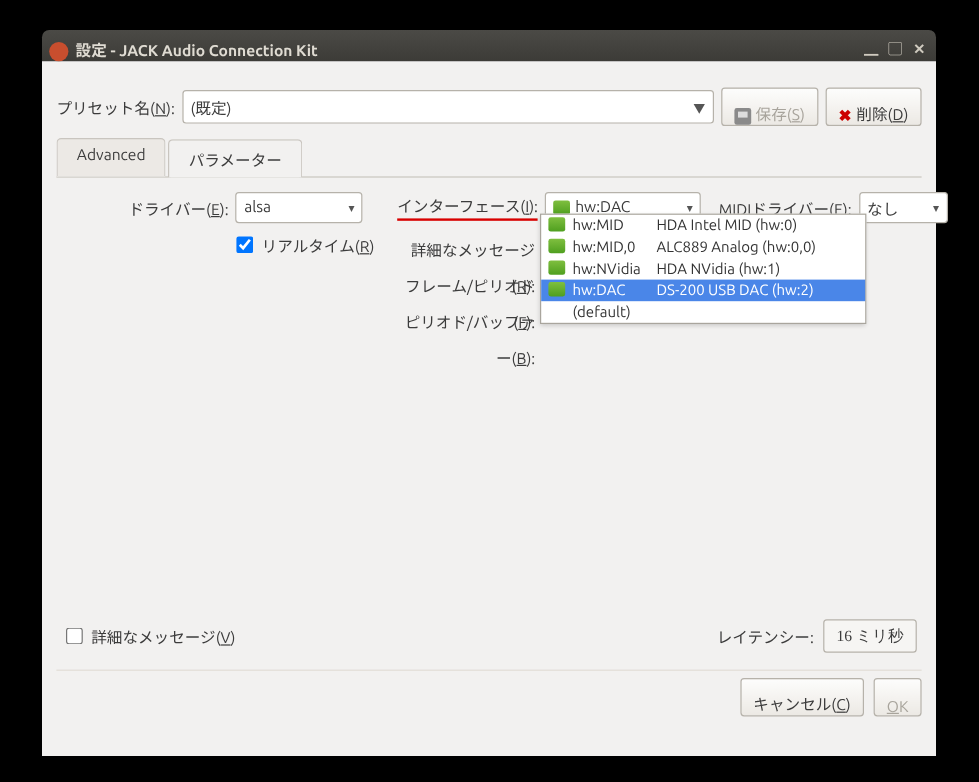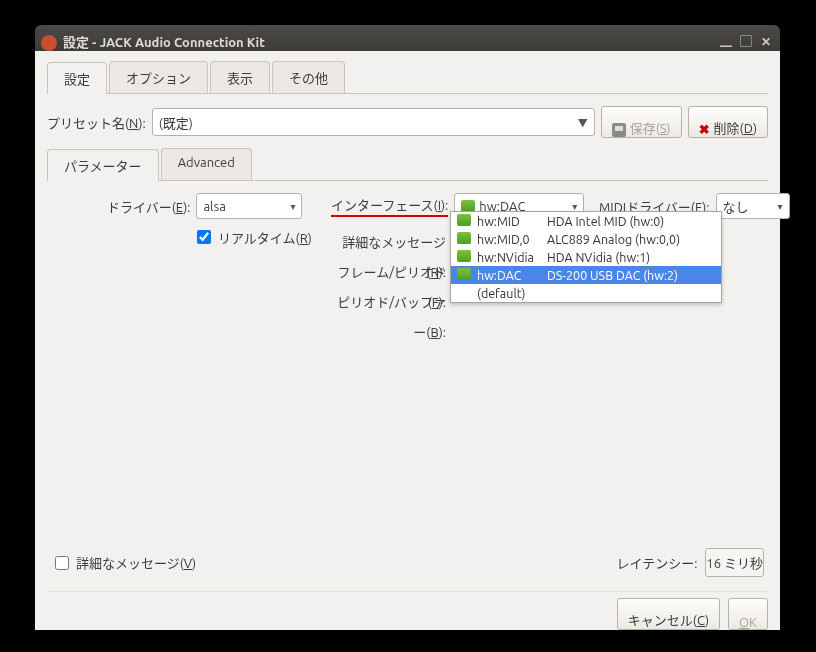--- a/index.html
+++ b/index.html
@@ -170,22 +170,23 @@
   .dropdown-list .col2 { flex:1; }
   .bottom-bar {
     position: absolute;
     left: 4px; right: 4px; bottom: 4px;
     display: flex;
     align-items: center;
   }
   .latency-box {
     border:1px solid #b6b2aa;
     border-radius:3px;
-    padding: 4px 0;
+    padding: 4px 10px;
     background: #f6f5f3;
+    font-family: Liberation Serif, serif;
   }
   .dialog-buttons {
     display:flex;
     justify-content:flex-end;
     gap:8px;
     margin-top:10px;
     border-top:1px solid #e1ddd6;
     padding-top:6px;
   }
   .interface-block{position:absolute; left:284px; top:12px;}
@@ -203,48 +204,42 @@
 <div class="window-frame">
   <div class="titlebar">
     <span class="icon"></span>
     <span class="title">設定 - JACK Audio Connection Kit</span>
     <span class="winbtn">▁</span>
     <span class="winbtn">▢</span>
     <span class="winbtn">✕</span>
   </div>
   <div class="client">
 
-    <div class="tabs">
-      <div class="tab active">設定</div>
-      <div class="tab">オプション</div>
-      <div class="tab">表示</div>
-      <div class="tab">その他</div>
-    </div>
 
     <div class="preset-row">
       <span class="label">
         <span>プリセット名(</span><span class="und">N</span><span>):</span>
       </span>
       <div class="text-combo">
         <span>(既定)</span>
         <span class="arrow">▼</span>
       </div>
       <div class="btn disabled">
         <span class="save-ico"></span>
         <span><span>保存(</span><span class="und">S</span><span>)</span></span>
       </div>
       <div class="btn">
         <span class="xicon">✖</span>
         <span><span>削除(</span><span class="und">D</span><span>)</span></span>
       </div>
     </div>
 
     <div class="inner-tabs">
+      <div class="tab">Advanced</div>
       <div class="tab active">パラメーター</div>
-      <div class="tab">Advanced</div>
     </div>
 
     <div class="inner-pane">
 
       <div class="driver-block">
         <span class="label">
           <span>ドライバー(</span><span class="und">E</span><span>):</span>
         </span>
         <div class="combo small">
           <span>alsa</span>

